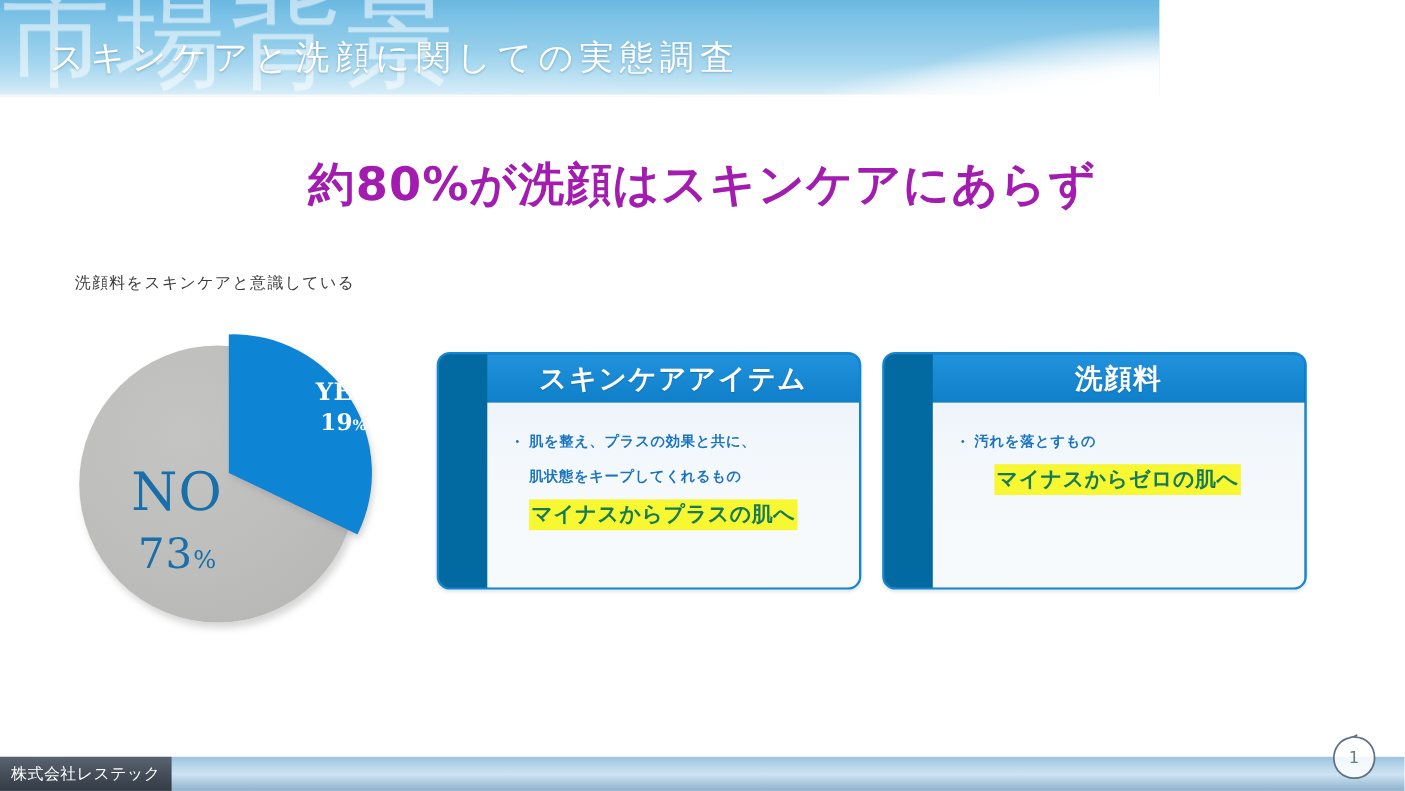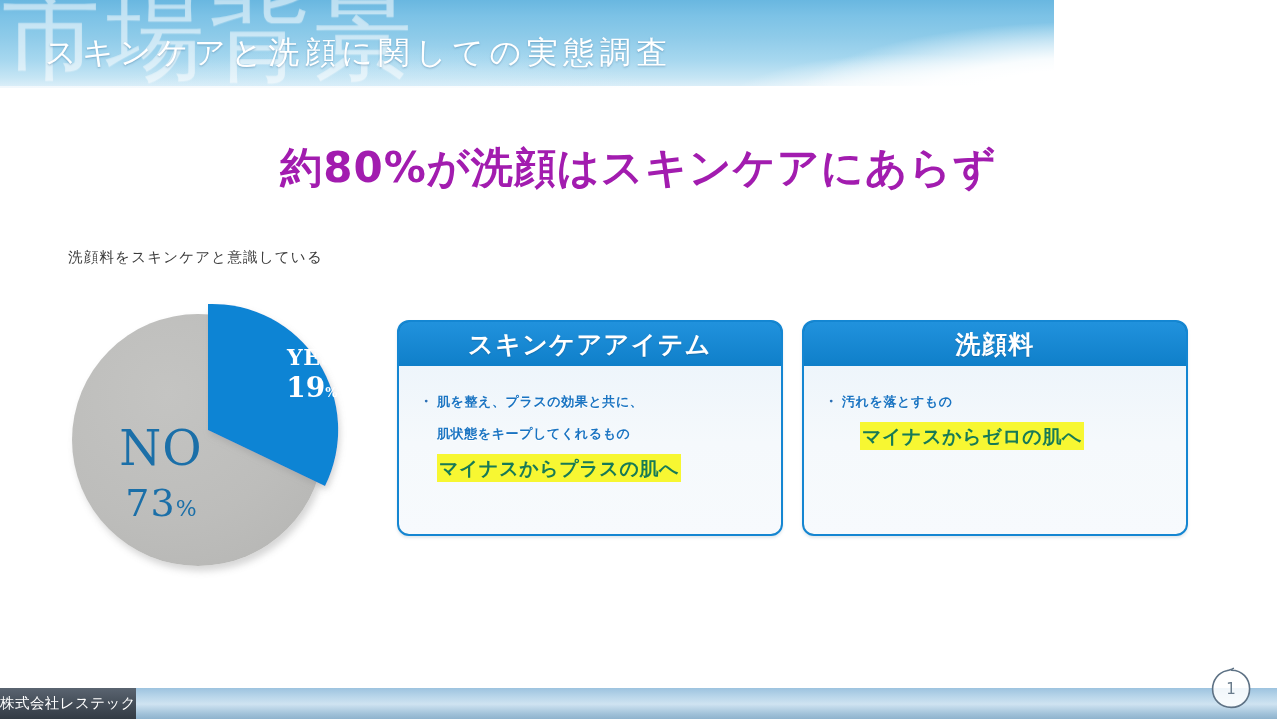--- a/index.html
+++ b/index.html
@@ -150,36 +150,37 @@
     left: 197px;
     top: 62px;
     width: 110px;
     text-align: center;
     color: #ffffff;
     font-family: "DejaVu Serif", "Liberation Serif", serif;
     line-height: 1.05;
     font-weight: bold;
   }
   #pie-label-yes .big { font-size: 22px; letter-spacing: 0.5px; display:block; }
-  #pie-label-yes .num { font-size: 28px; }
+  #pie-label-yes .num { font-size: 21px; }
   #pie-label-yes .pct { font-size: 13px; }
   #pie-label-yes .row2 { display:block; margin-top: 4px; }
 
   
   .card {
     position: absolute;
     top: 320px;
     width: 386px;
     height: 216px;
     border: 2px solid #1486d2;
     border-radius: 12px;
     background: #0369a1;
     box-sizing: border-box;
     overflow: hidden;
     box-shadow: 0 2px 3px rgba(120,150,175,0.22);
+    padding-left: 44px;
   }
   #card-skincare { left: 397px; }
   #card-cleanser { left: 802px; }
 
   .card-header {
     height: 44px;
     background: linear-gradient(180deg, #2192dd 0%, #0f7fc9 100%);
     color: #ffffff;
     font-size: 25px;
     font-weight: bold;
@@ -244,21 +245,21 @@
     left: 0;
     top: 688px;
     width: 1277px;
     height: 31px;
     background: linear-gradient(180deg, #9dc3df 0%, #b9d6ea 28%, #cfe3f1 52%, #9fc0d8 85%, #8fb3cd 100%);
   }
   #footer-company {
     position: absolute;
     left: 0;
     top: 688px;
-    width: 136px;
+    width: 156px;
     height: 31px;
     background: linear-gradient(180deg, #5a6470 0%, #434c57 55%, #333b44 100%);
     color: #ffffff;
     font-size: 14.5px;
     display: flex;
     align-items: center;
     justify-content: center;
     letter-spacing: 0.4px;
     font-family: "DejaVu Sans", "Liberation Sans", sans-serif;
   }

